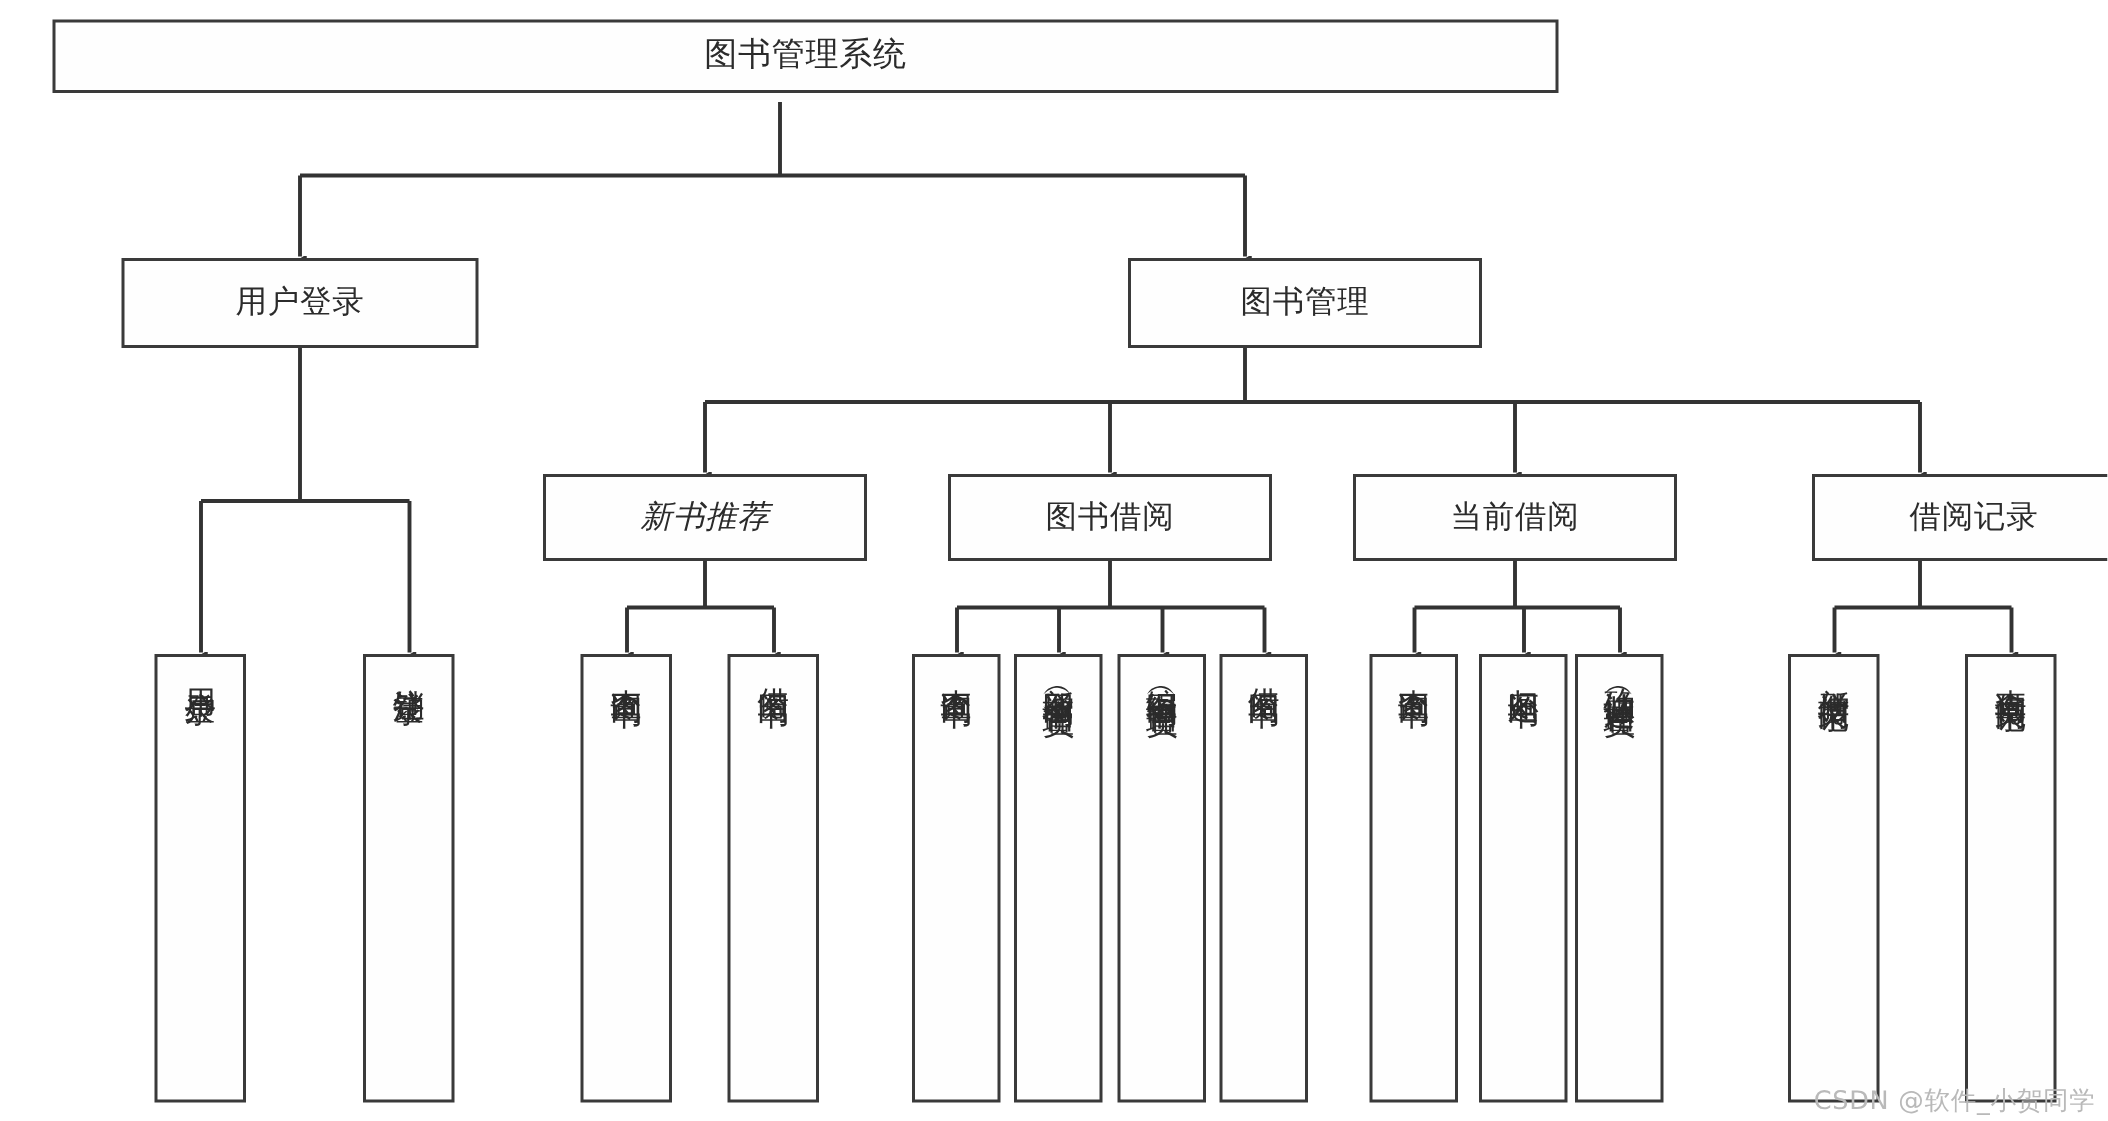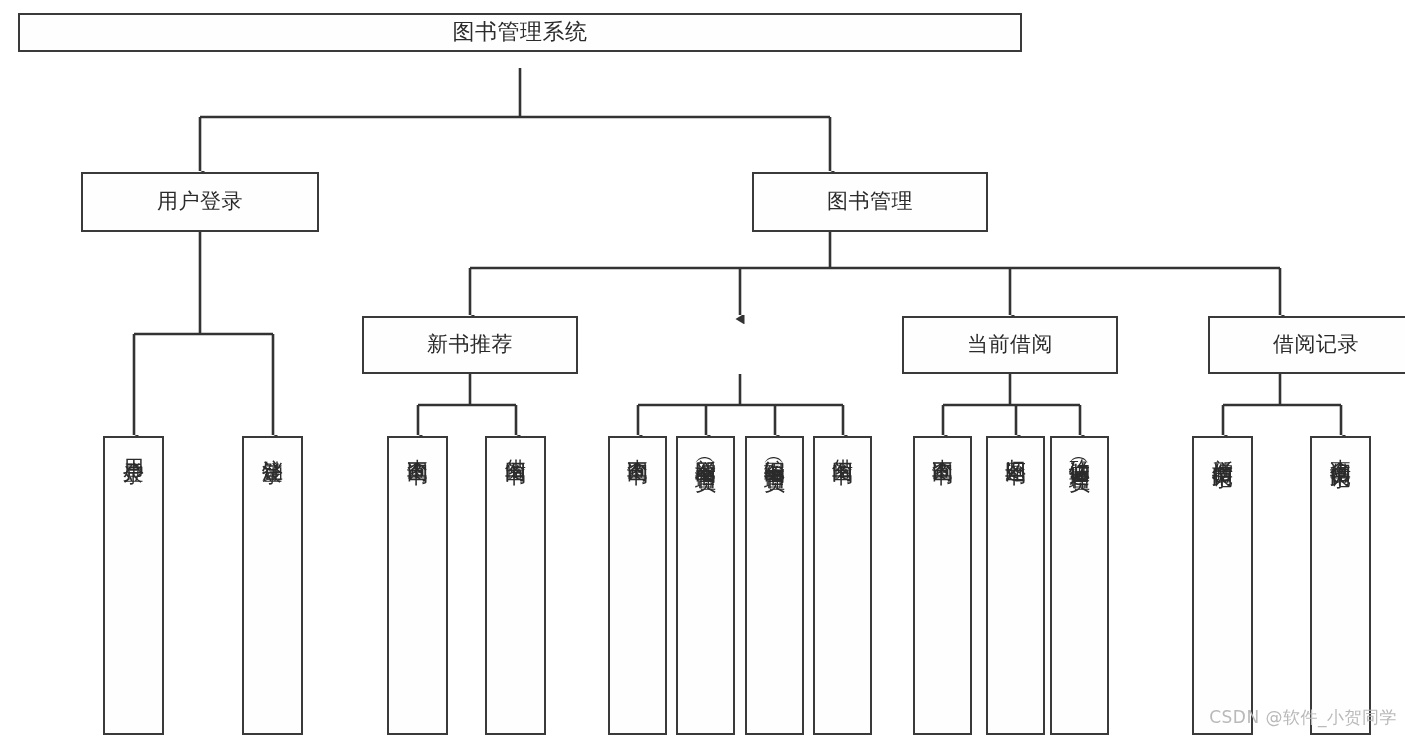--- a/index.html
+++ b/index.html
@@ -55,21 +55,21 @@
   }
   .node.vertical {
     align-items: flex-start;
     justify-content: center;
     padding-top: 4px;
   }
   .node.root .label { font-size: 22px; }
   .watermark {
     position: absolute;
     right: 8px;
-    bottom: 18px;
+    bottom: 2px;
     font-size: 17px;
     color: #b9b9b9;
     letter-spacing: 0.5px;
     z-index: 5;
     white-space: nowrap;
   }
 </style>
 </head>
 <body>
 
@@ -111,36 +111,39 @@
         <path d="M943,405 L943,435" marker-end="url(#arrow)"></path>
         <path d="M1016,405 L1016,435" marker-end="url(#arrow)"></path>
         <path d="M1080,405 L1080,435" marker-end="url(#arrow)"></path>
         <path d="M1280,374 L1280,405"></path>
         <path d="M1223,405 L1341,405"></path>
         <path d="M1223,405 L1223,435" marker-end="url(#arrow)"></path>
         <path d="M1341,405 L1341,435" marker-end="url(#arrow)"></path>
       </g>
   </svg>
 
-  <div class="node root" style="left:18px; top:13px; width:1004px; height:39px;">
+  <div class="node root" style="left:35px; top:13px; width:1004px; height:49px;">
     <span class="label">图书管理系统</span>
   </div>
 
   <div class="node" style="left:81px; top:172px; width:238px; height:60px;">
     <span class="label">用户登录</span>
   </div>
 
   <div class="node" style="left:712px; top:172px; width:236px; height:60px;margin-left:40px;">
     <span class="label">图书管理</span>
   </div>
 
-  <div class="node" style="left:362px; top:316px; width:216px; height:58px;">
+  <div class="node" style="left:362px; top:316px; width:216px; height:58px;font-style:italic;">
     <span class="label">新书推荐</span>
   </div>
 
+  <div class="node" style="left:632px; top:316px; width:216px; height:58px;">
+    <span class="label">图书借阅</span>
+  </div>
 
   <div class="node" style="left:902px; top:316px; width:216px; height:58px;align-items:center;">
     <span class="label">当前借阅</span>
   </div>
 
   <div class="node" style="left:1208px; top:316px; width:216px; height:58px;">
     <span class="label">借阅记录</span>
   </div>
 
   <div class="node vertical" style="left:103px; top:436px; width:61px; height:299px;">

